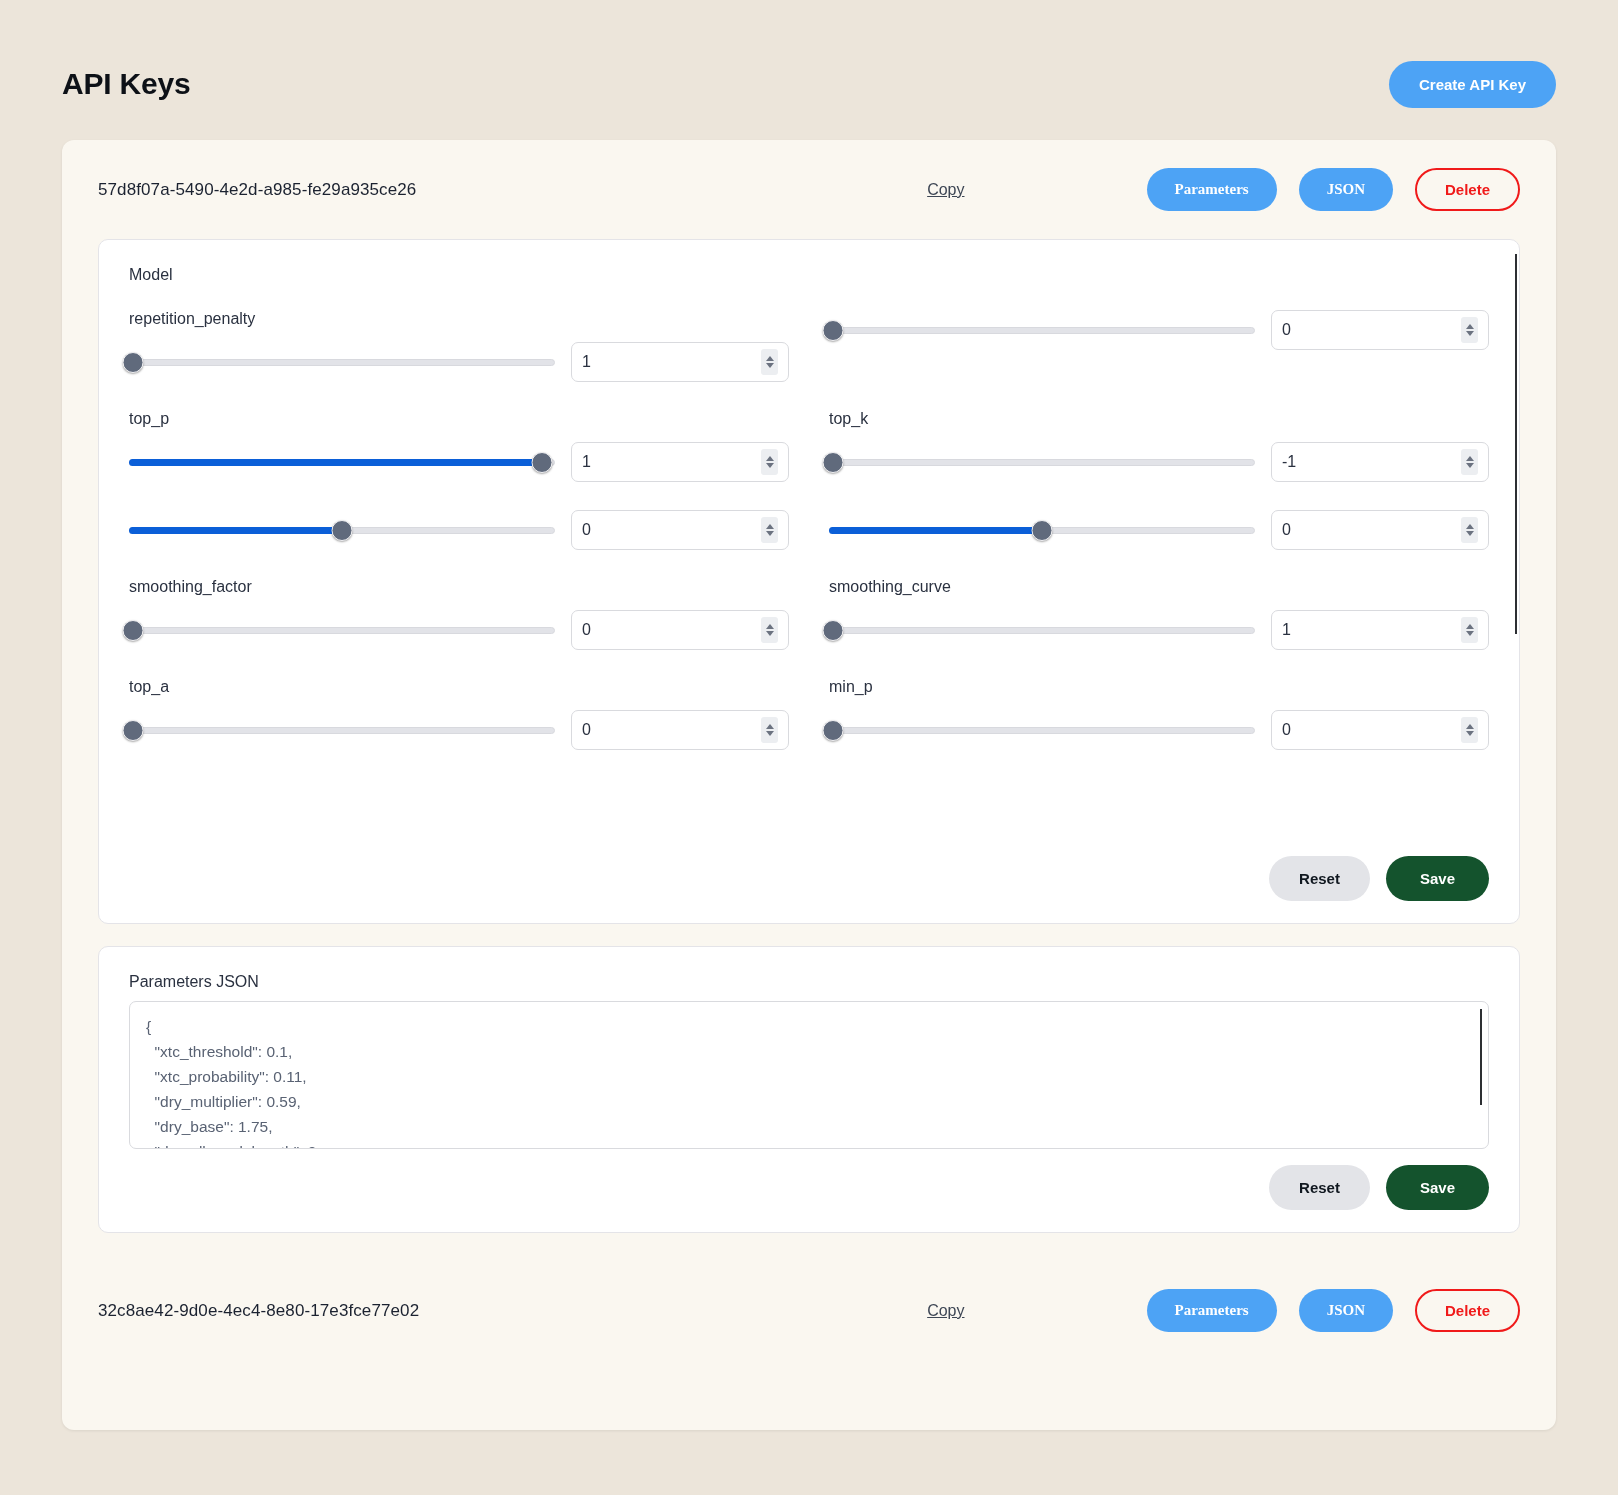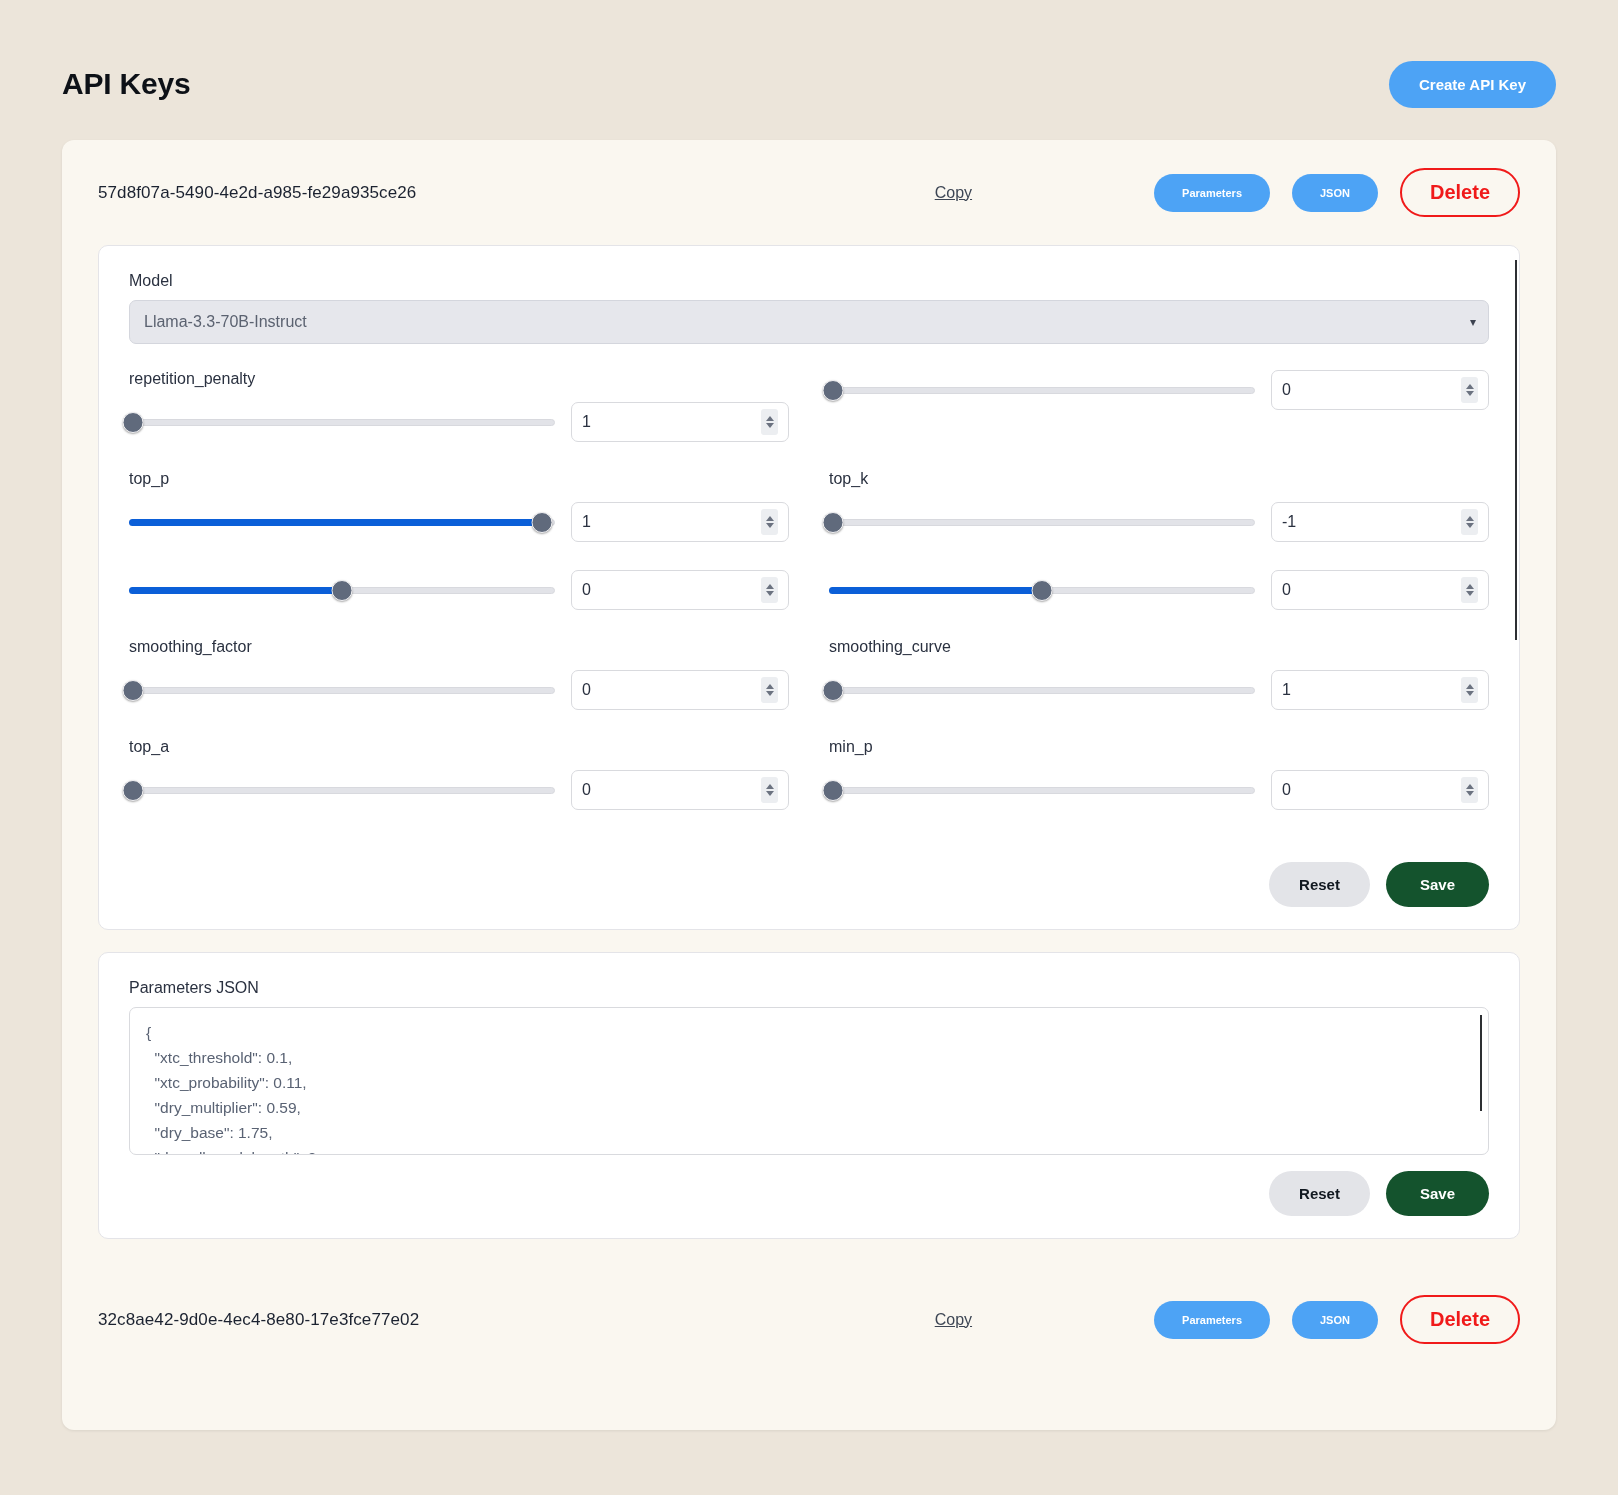--- a/index.html
+++ b/index.html
@@ -40,29 +40,30 @@
     background: #4da3f5;
     color: #ffffff;
     padding: 15px 30px;
     font-weight: bold;
   }
   .btn-pill-blue {
     background: #4da3f5;
     color: #ffffff;
     padding: 13px 28px;
     font-weight: bold;
-    font-size: 11px;
+    font-size: 15px;
+    font-family: Liberation Serif, serif;
   }
   .btn-delete {
     background: transparent;
     color: #f01a1a;
     border: 2px solid #f01a1a;
     padding: 11px 28px;
     font-weight: bold;
-    font-size: 20px;
+    font-size: 15px;
   }
   .btn-reset {
     background: #e3e4e8;
     color: #111820;
     padding: 14px 30px;
     font-weight: bold;
     font-size: 15px;
   }
   .btn-save {
     background: #14532d;
@@ -295,24 +296,20 @@
       <button class="btn btn-pill-blue">JSON</button>
       <button class="btn btn-delete">Delete</button>
     </div>
   </div>
 
   <div class="card">
     <div class="params-scroll">
       <div class="inner-scrollbar"></div>
 
       <label class="field-label">Model</label>
-      <div class="model-select">
-        <span>Llama-3.3-70B-Instruct</span>
-        <span class="caret">▾</span>
-      </div>
 
       <div class="grid2" id="params-grid">
           <div class="param">
             <span class="param-label">repetition_penalty</span>
             <div class="param-controls">
               <div class="slider">
                 <div class="track"></div>
                 <div class="thumb" style="left:1%"></div>
               </div>
               <div class="num-input">

